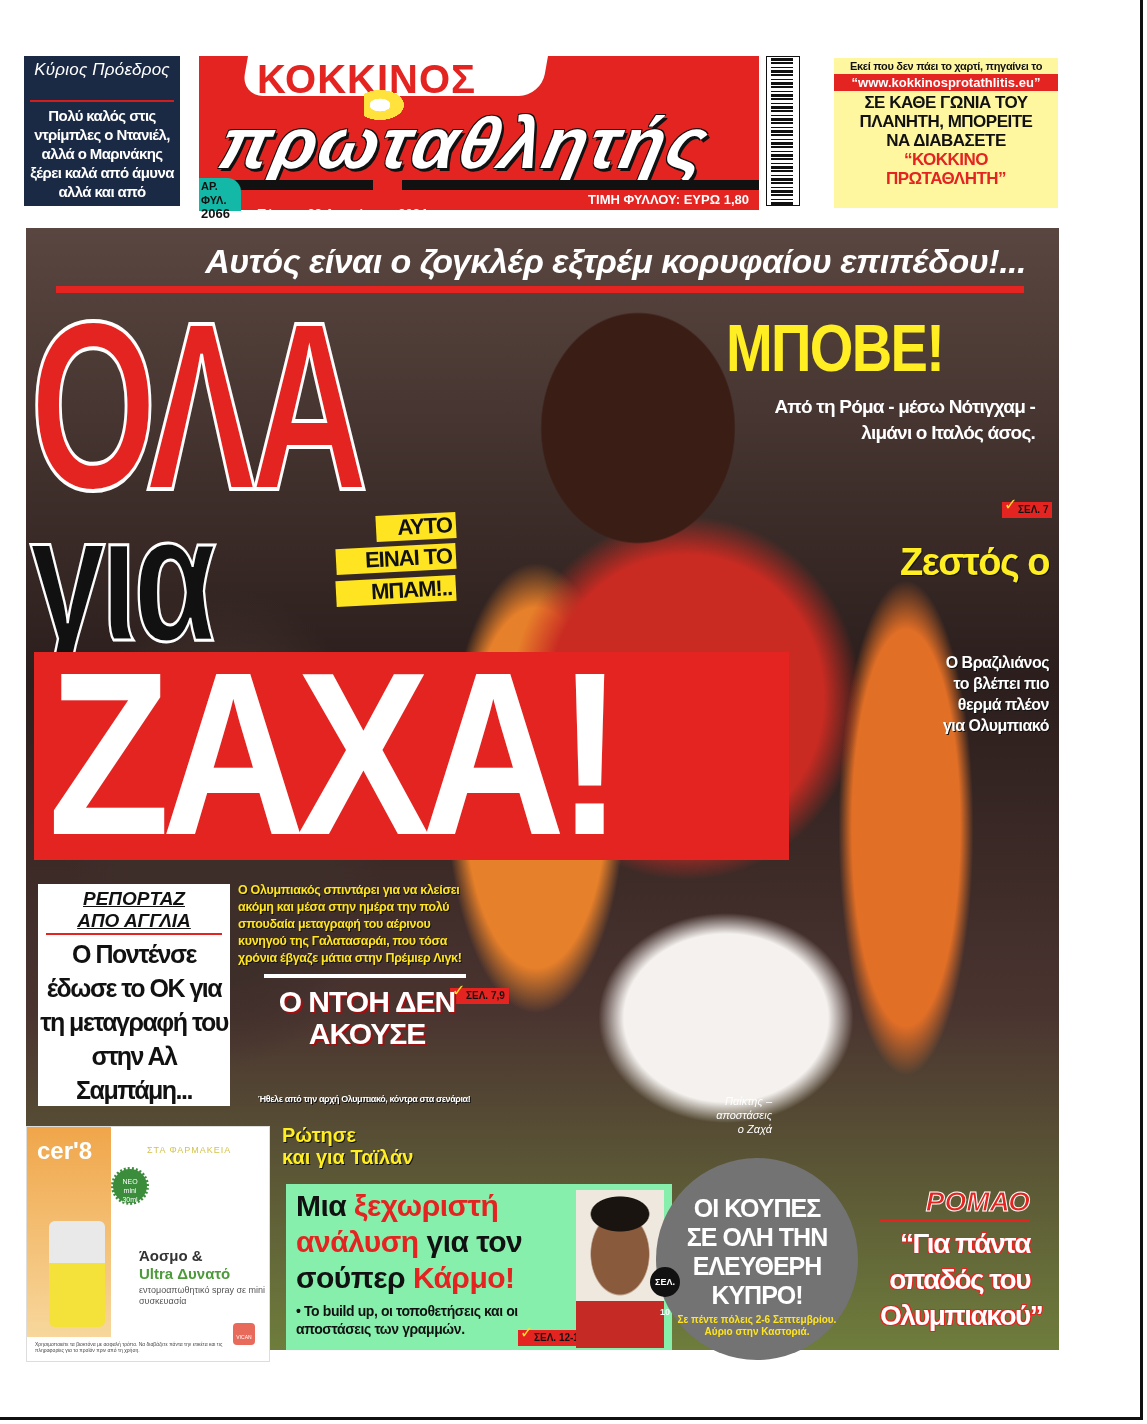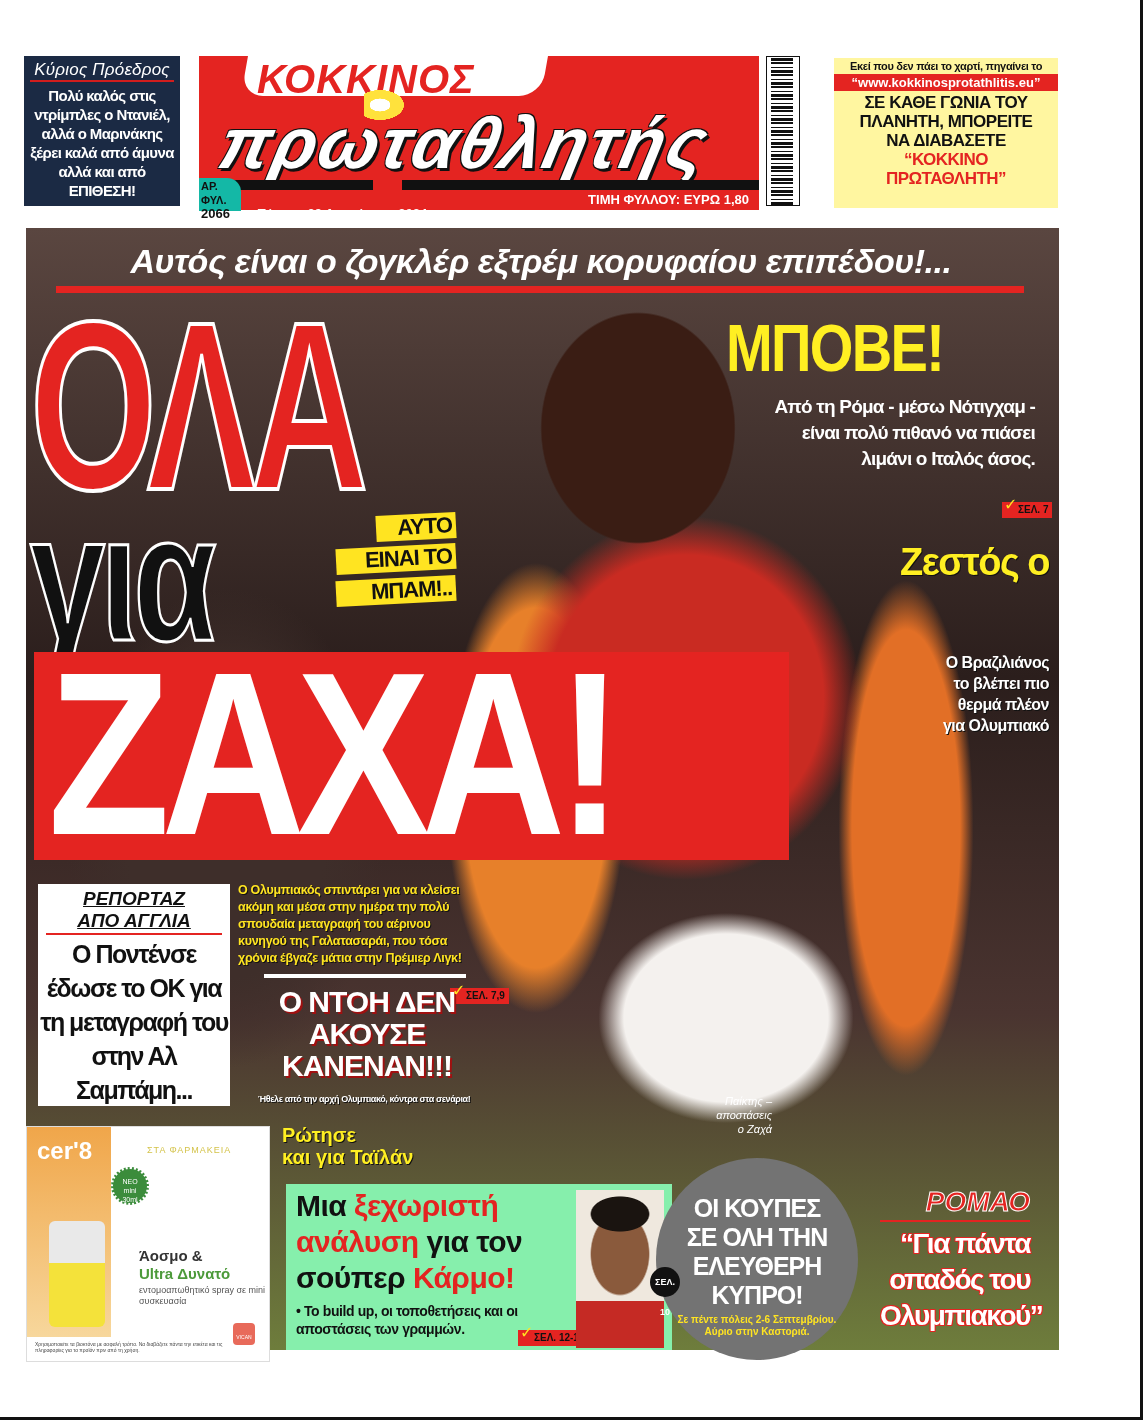--- a/index.html
+++ b/index.html
@@ -12,36 +12,36 @@
     border-right: 3px solid #111; border-bottom: 3px solid #111; box-sizing: border-box;
   }
   .cond { font-family: "Liberation Sans Narrow", "Liberation Sans", "DejaVu Sans Condensed", sans-serif; font-stretch: condensed; }
 
   
   .president-box {
     position: absolute; left: 24px; top: 56px; width: 156px; height: 150px;
     background: #1b2a44; color: #fff; text-align: center; box-sizing: border-box; padding-top: 4px;
   }
   .president-box .title {
-    font-style: italic; font-size: 17px; color: #fff; padding-bottom: 0; margin: 0 6px;
+    font-style: italic; font-size: 17px; color: #fff; padding-bottom: 20px; margin: 0 6px;
     border-bottom: 2px solid #d21d1d; letter-spacing: 0.2px;
   }
   .president-box .body {
     font-weight: bold; font-size: 15px; line-height: 19px; margin-top: 4px; letter-spacing: -0.6px;
   }
 
   .logo {
     position: absolute; left: 199px; top: 56px; width: 560px; height: 154px; background: #e42421; overflow: hidden;
   }
   .logo .kokkinos-pill {
     position: absolute; left: 46px; top: -6px; width: 300px; height: 46px; background: #fff; border-radius: 0 0 22px 22px;
     transform: skewX(-10deg);
   }
   .logo .kokkinos {
-    position: absolute; left: 58px; top: 1px; font-size: 40px; font-weight: bold; color: #e42421; letter-spacing: 1px; font-style: italic;
+    position: absolute; left: 58px; top: 1px; font-size: 40px; font-weight: bold; color: #e42421; letter-spacing: 1px;
   }
   .logo .flame {
     position: absolute; left: 165px; top: 34px; width: 40px; height: 30px;
     background: radial-gradient(ellipse at 40% 50%, #fff 0 30%, #ffe23c 31% 70%, transparent 71%);
   }
   .logo .protathlitis {
     position: absolute; left: 22px; top: 46px; font-size: 72px; font-weight: bold; font-style: italic; color: #fff;
     letter-spacing: 2px; text-shadow: 3px 3px 0 #111, -1px -1px 0 #111, 1px -1px 0 #111, -1px 1px 0 #111;
     transform: skewX(-12deg);
   }
@@ -80,21 +80,21 @@
     background:
       radial-gradient(ellipse 160px 190px at 612px 200px, #3a1d14 0 60%, transparent 61%),
       radial-gradient(ellipse 250px 260px at 660px 470px, #c92b22 0 55%, transparent 70%),
       radial-gradient(ellipse 120px 300px at 510px 560px, #e7802a 0 60%, transparent 75%),
       radial-gradient(ellipse 90px 330px at 880px 600px, #e26f26 0 60%, transparent 75%),
       radial-gradient(ellipse 170px 140px at 700px 790px, #f4f1ee 0 60%, transparent 75%),
       radial-gradient(ellipse 200px 300px at 200px 600px, #3e2e2a 0 50%, transparent 80%),
       linear-gradient(180deg, #5a4640 0%, #2b1e1c 40%, #4a3430 70%, #6e7d3c 100%);
   }
   .hero .strap {
-    position: absolute; left: 30px; top: 14px; width: 970px; text-align: center; font-size: 34px; font-weight: bold; font-style: italic;
+    position: absolute; left: 30px; top: 14px; width: 970px; text-align: right; font-size: 34px; font-weight: bold; font-style: italic;
     color: #fff; letter-spacing: -0.5px;
   }
   .hero .strap-rule { position: absolute; left: 30px; top: 58px; width: 968px; height: 7px; background: #e42421; }
 
   .ola {
     position: absolute; left: 4px; top: 68px; font-size: 240px; line-height: 220px; font-weight: bold; color: #e42421;
     -webkit-text-stroke: 4px #fff; letter-spacing: -8px; transform: scaleX(0.68); transform-origin: left top;
   }
   .gia {
     position: absolute; left: 4px; top: 270px; font-size: 180px; line-height: 160px; font-weight: bold; color: #111;
@@ -285,21 +285,20 @@
     <div>ΕΙΝΑΙ ΤΟ</div>
     <div>ΜΠΑΜ!..</div>
   </div>
   <div class="zaxa-block">
     <div class="zaxa">ΖΑΧΑ!</div>
   </div>
 
   <div class="bove">ΜΠΟΒΕ!</div>
   <div class="bove-text cond">
     <div>Από τη Ρόμα - μέσω Νότιγχαμ -</div>
-    <div>είναι πολύ πιθανό να πιάσει</div>
     <div>λιμάνι ο Ιταλός  άσος.</div>
   </div>
   <div class="page-ref" style="left:976px; top:274px;">
     <span class="tick">✓</span>
     <span>ΣΕΛ. 7</span>
   </div>
 
   <div class="william-title cond">
     <div>Ζεστός ο</div>
   </div>
@@ -324,21 +323,20 @@
 
   <div class="oly-text cond">Ο Ολυμπιακός σπιντάρει για να κλείσει ακόμη και μέσα στην ημέρα την πολύ σπουδαία μεταγραφή του αέρινου κυνηγού της Γαλατασαράι, που τόσα χρόνια έβγαζε μάτια στην Πρέμιερ Λιγκ!</div>
   <div class="oly-rule"></div>
   <div class="page-ref" style="left:424px; top:760px;">
     <span class="tick">✓</span>
     <span>ΣΕΛ. 7,9</span>
   </div>
   <div class="doi cond">
     <div>Ο ΝΤΟΗ ΔΕΝ</div>
     <div>ΑΚΟΥΣΕ</div>
-    <div>ΚΑΝΕΝΑΝ!!!</div>
   </div>
   <div class="doi-sub cond">Ήθελε από την αρχή Ολυμπιακό, κόντρα στα σενάρια!</div>
 
   <div class="caption">
     <div>Παίκτης –</div>
     <div>αποστάσεις</div>
     <div>ο Ζαχά</div>
   </div>
 </div>
 

